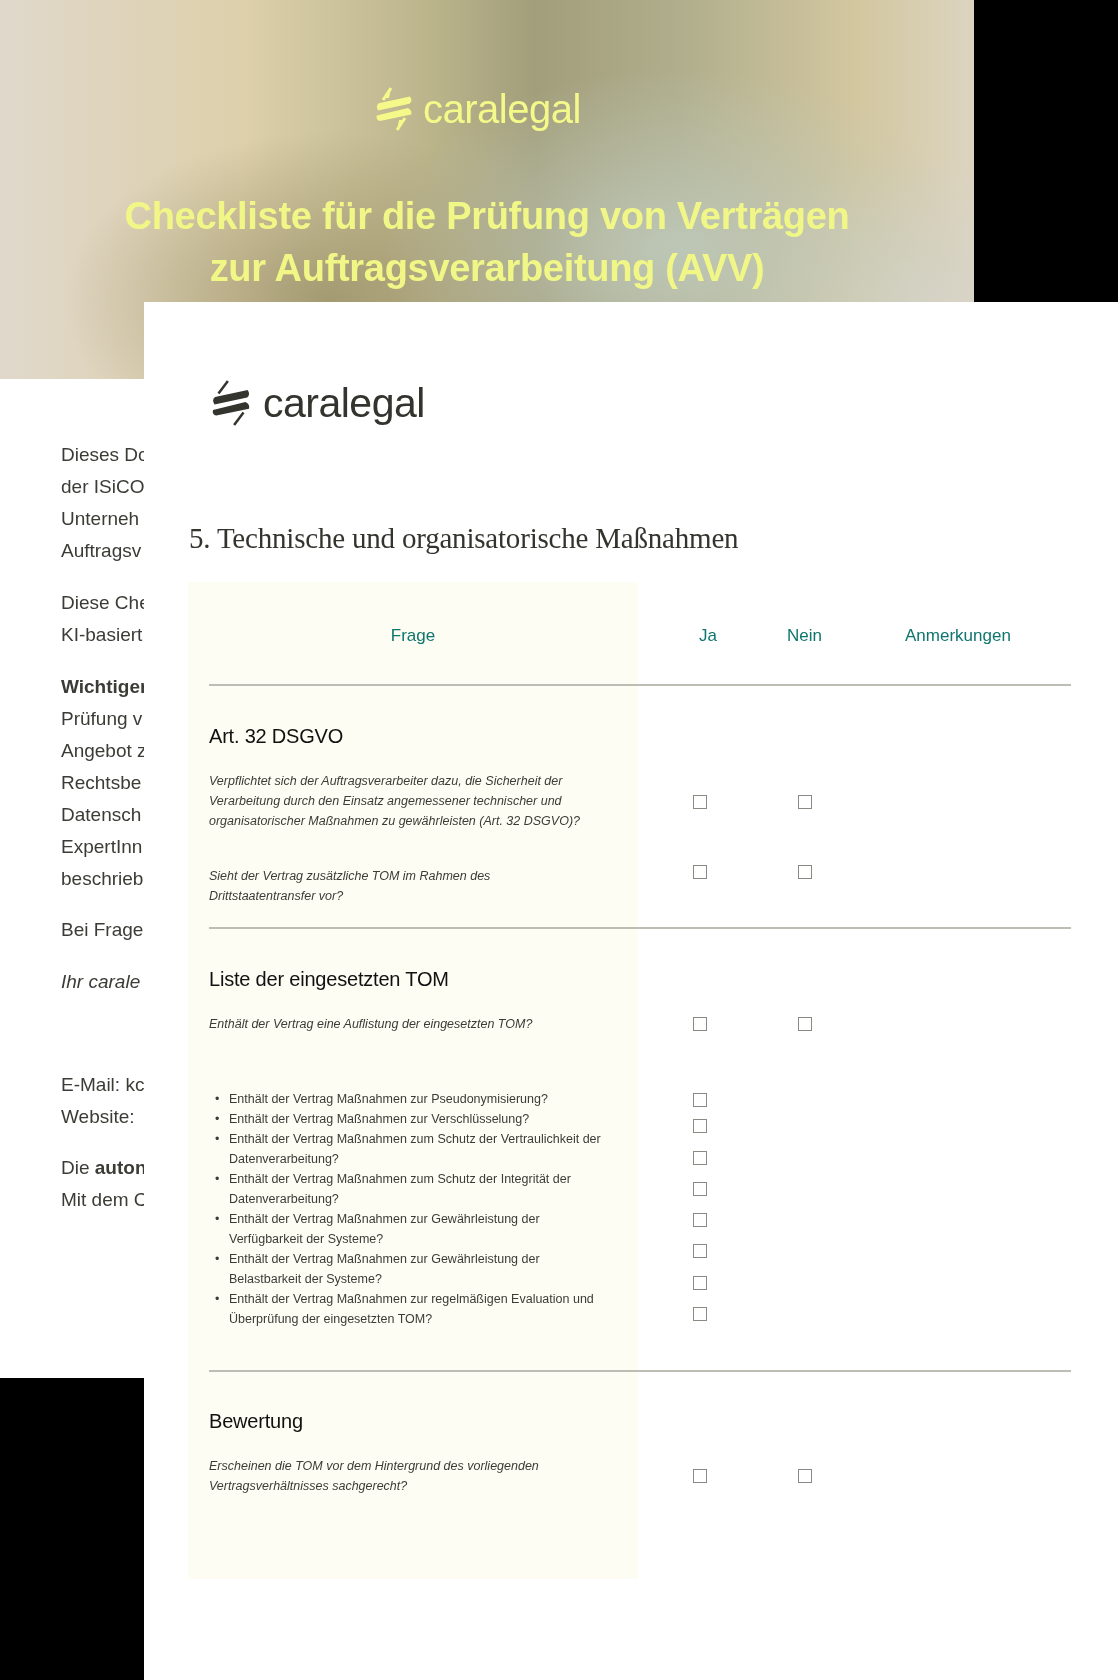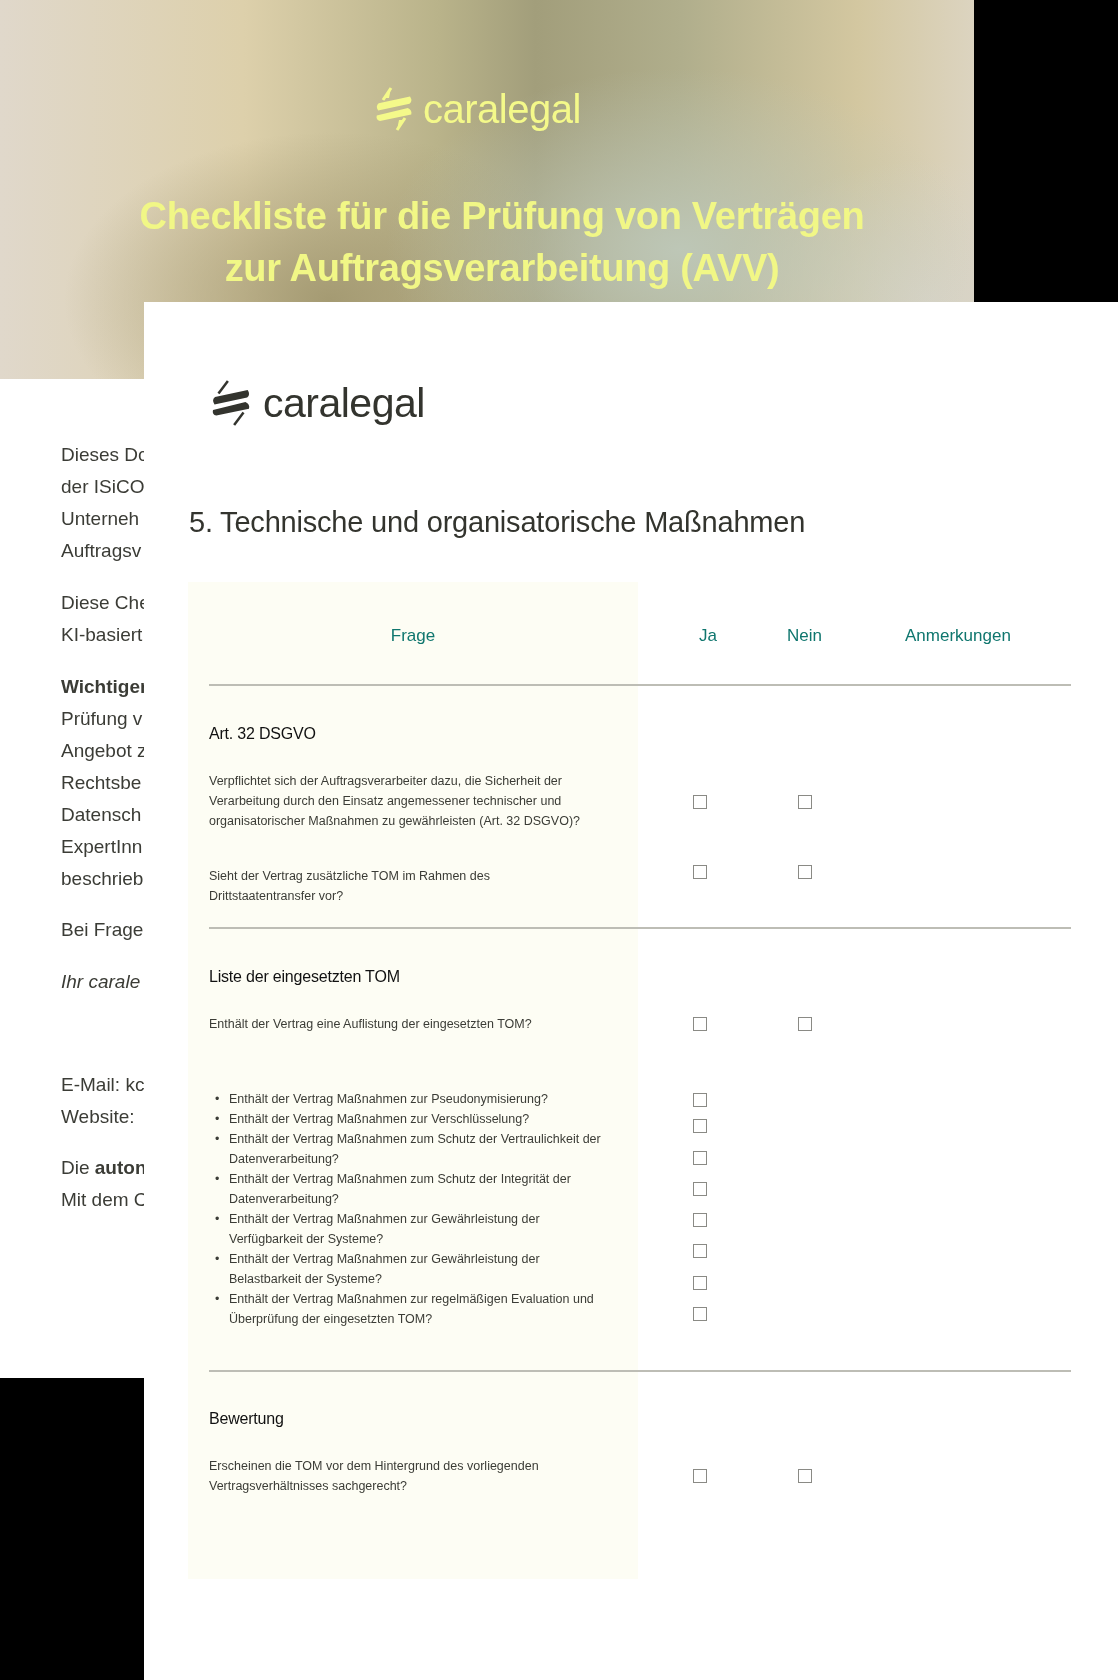--- a/index.html
+++ b/index.html
@@ -8,32 +8,32 @@
   
   #back-page{left:0;top:0;width:974px;height:1378px;background:#fff;overflow:hidden;}
   #back-header{left:0;top:0;width:974px;height:379px;
     background:
       radial-gradient(ellipse 420px 260px at 680px 250px, rgba(190,200,185,0.95), rgba(190,200,185,0) 70%),
       radial-gradient(ellipse 380px 240px at 330px 300px, rgba(160,150,110,0.9), rgba(160,150,110,0) 70%),
       radial-gradient(ellipse 300px 200px at 930px 300px, rgba(215,212,200,0.9), rgba(215,212,200,0) 70%),
       linear-gradient(90deg,#e0d8cb 0%,#ddd0ab 25%,#b9b38a 45%,#a29e7b 55%,#b0ae8c 70%,#d3c7a0 88%,#dcd4c0 100%);}
   .back-logo{left:373px;top:86px;display:flex;align-items:center;gap:8px;}
   .back-logo .word{font-size:40px;color:#f4f98a;letter-spacing:-0.5px;}
-  .back-title{left:0;width:974px;text-align:center;font-size:38px;font-weight:bold;color:#f1f786;letter-spacing:-0.3px;line-height:52px;top:190px;padding-left:15px;}
+  .back-title{left:0;width:974px;text-align:center;font-size:38px;font-weight:bold;color:#f1f786;letter-spacing:-0.3px;line-height:52px;top:190px;}
   .back-body{left:61px;font-size:19px;color:#3b3c36;line-height:32px;white-space:nowrap;}
   
   #front-page{left:144px;top:302px;width:974px;height:1378px;background:#fff;}
   .front-logo{left:65px;top:77px;display:flex;align-items:center;gap:10px;}
   .front-logo .word{font-size:41px;color:#33342e;letter-spacing:-0.5px;}
-  .section-heading{left:45px;top:204px;font-size:29px;color:#33342e;letter-spacing:-0.2px;}
+  .section-heading{left:45px;top:220px;font-size:29px;color:#33342e;letter-spacing:-0.2px;font-family:Liberation Serif, serif;}
   .yellow-col{left:44px;top:280px;width:450px;height:997px;background:#fdfdf4;}
   .th{top:324px;font-size:17px;color:#0f766e;}
   .divider{left:65px;width:862px;height:2px;background:#bdbdb5;}
-  .group-title{left:65px;font-size:16px;color:#111;letter-spacing:-0.2px;}
-  .q{left:65px;width:400px;font-size:12.5px;line-height:20px;color:#3b3c36;}
+  .group-title{left:65px;font-size:20px;color:#111;letter-spacing:-0.2px;}
+  .q{left:65px;width:400px;font-size:12.5px;line-height:20px;color:#3b3c36;font-style:italic;}
   .bul{left:85px;width:380px;font-size:12.5px;line-height:20px;color:#3b3c36;}
   .bul::before{content:"•";position:absolute;left:-14px;}
   .cb{width:12px;height:12px;border:1px solid #8a8a85;background:#fff;box-sizing:content-box;}
 </style>
 </head>
 <body>
 
 <div id="back-page" class="abs">
   <div id="back-header" class="abs">
     <div class="abs back-logo">

